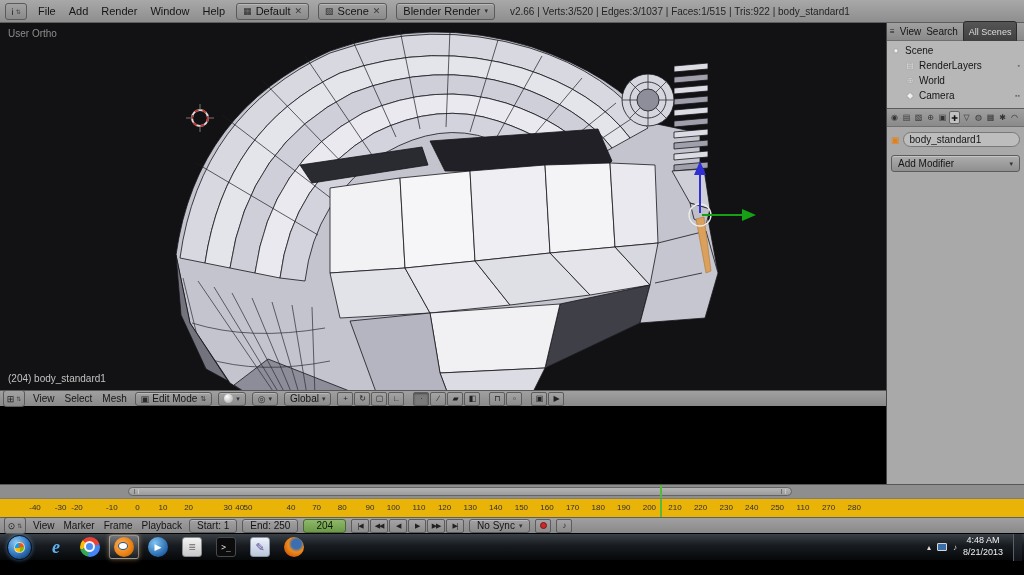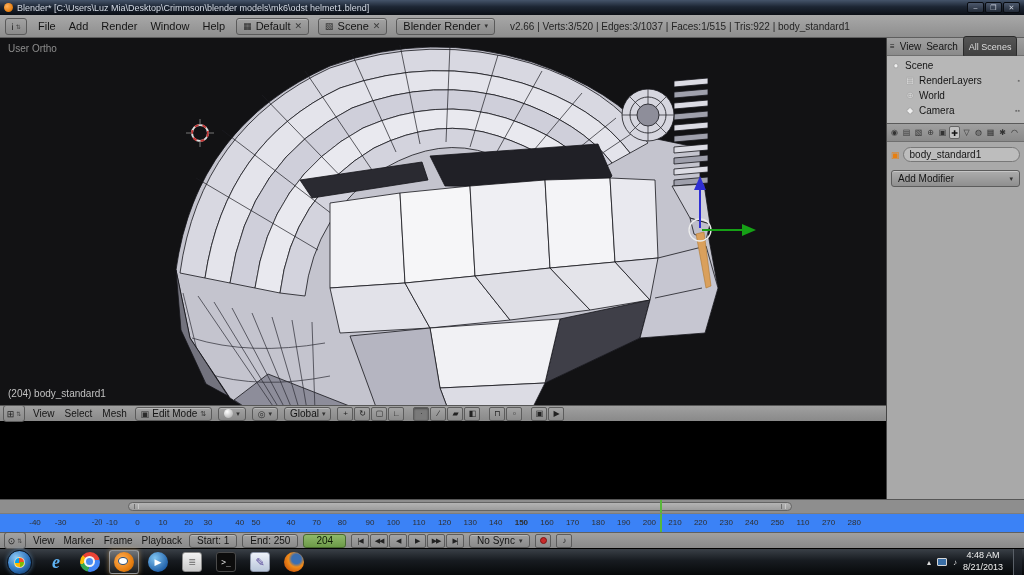--- a/index.html
+++ b/index.html
@@ -59,21 +59,21 @@
   .cube-ic{color:#e87f10;font-size:9px;}
   .obj-field{flex:1;display:flex;align-items:center;gap:3px;background:#bdbdbd;border:1px solid #787878;border-radius:8px;height:15px;padding:0 6px;font-size:10px;}
   .add-modifier{margin-top:8px;height:17px;background:linear-gradient(#adadad,#8f8f8f);border:1px solid #5c5c5c;border-radius:3px;display:flex;align-items:center;justify-content:space-between;padding:0 6px;font-size:10px;box-shadow:inset 0 1px 0 rgba(255,255,255,.3);}
   .add-modifier .warr{font-size:7px;color:#333;}
 
   
   .tl-scroll{height:14px;background:#8e8e8e;border-top:1px solid #565656;position:relative;}
   .tl-thumb{position:absolute;left:128px;width:664px;top:2px;height:9px;background:linear-gradient(#b4b4b4,#9c9c9c);border:1px solid #646464;border-radius:5px;}
   .tl-thumb::before,.tl-thumb::after{content:"";position:absolute;top:1px;bottom:1px;width:3px;border-left:1px solid #6d6d6d;border-right:1px solid #c8c8c8;}
   .tl-thumb::before{left:5px;} .tl-thumb::after{right:5px;}
-  .tl-ruler{height:19px;background:#3b82f6;border-top:1px solid #7d7d7d;position:relative;overflow:hidden;font-size:8px;color:#2f2f2f;}
+  .tl-ruler{height:19px;background:#eab308;border-top:1px solid #7d7d7d;position:relative;overflow:hidden;font-size:8px;color:#2f2f2f;}
   .tick{position:absolute;top:4px;transform:translateX(-50%);}
   .playhead{position:absolute;top:0;bottom:0;width:2px;background:#58b83a;}
   .tl-header{height:16px;background:linear-gradient(#a0a0a0,#898989);border-top:1px solid #606060;display:flex;align-items:center;gap:5px;padding:0 4px;font-size:10px;color:#151515;white-space:nowrap;}
   .tl-header .widget{height:14px;font-size:10px;padding:0 7px;}
   .frame-field{display:inline-flex;align-items:center;background:linear-gradient(#8fb86a,#6c9a48);border:1px solid #47682f;border-radius:3px;height:14px;padding:0 12px;font-size:10px;color:#0d1a06;}
   .iconbtn.pb{min-width:18px;font-size:7px;letter-spacing:-1px;}
   .rec{width:7px;height:7px;border-radius:50%;background:#c62a2a;border:1px solid #7e1414;}
 
   
   .taskbar{height:27px;background:linear-gradient(#3a4047,#171b20 45%,#060809);display:flex;align-items:center;gap:3px;padding:0 2px;border-top:1px solid #000;}
@@ -97,29 +97,20 @@
   .tray-glyph{font-size:8px;color:#dcdcdc;}
   .tray-net{width:10px;height:8px;border:1px solid #d6d6d6;border-radius:1px;background:#3a6ea5;}
   .clock{font-size:9px;line-height:1.3;text-align:center;color:#f0f0f0;padding-right:4px;}
   .showdesk{width:9px;height:27px;border-left:1px solid #5a6068;background:linear-gradient(#2c3138,#10141a);}
 </style>
 </head>
 <body>
 
 <div class="screen">
 
-  <div class="titlebar">
-    <span class="tb-ico"></span>
-    <span>Blender* [C:\Users\Luz Mia\Desktop\Crimmson\blender models\mk6\odst helmet1.blend]</span>
-    <div class="win-btns">
-      <div class="win-btn">–</div>
-      <div class="win-btn">❐</div>
-      <div class="win-btn">✕</div>
-    </div>
-  </div>
 
   <div class="bheader">
     <div class="ed-ico">
         <span>ℹ</span>
         <small>⇅</small>
       </div>
     <span class="menu">File</span>
     <span class="menu">Add</span>
     <span class="menu">Render</span>
     <span class="menu">Window</span>
@@ -370,38 +361,38 @@
 
   <div class="tl-scroll">
     <div class="tl-thumb"></div>
     <div class="playhead" style="left: 659.64px;"></div>
   </div>
 
   <div class="tl-ruler">
     <div class="playhead" style="left: 659.64px;"></div>
   <span class="tick" style="left: 35px;">-40</span>
       <span class="tick" style="left: 60.6px;">-30</span>
-      <span class="tick" style="left: 97px; font-family: Liberation Serif, serif;">-20</span>
+      <span class="tick" style="left: 77px;">-20</span>
       <span class="tick" style="left: 111.8px;">-10</span>
       <span class="tick" style="left: 137.4px;">0</span>
       <span class="tick" style="left: 163px;">10</span>
       <span class="tick" style="left: 188.6px;">20</span>
-      <span class="tick" style="left: 208px;">30</span>
+      <span class="tick" style="left: 228px;">30</span>
       <span class="tick" style="left: 239.8px;">40</span>
-      <span class="tick" style="left: 256px;">50</span>
+      <span class="tick" style="left: 248px;">50</span>
       <span class="tick" style="left: 291px;">40</span>
       <span class="tick" style="left: 316.6px;">70</span>
       <span class="tick" style="left: 342.2px;">80</span>
       <span class="tick" style="left: 370px;">90</span>
       <span class="tick" style="left: 393.4px;">100</span>
       <span class="tick" style="left: 419px;">110</span>
       <span class="tick" style="left: 444.6px;">120</span>
       <span class="tick" style="left: 470.2px;">130</span>
       <span class="tick" style="left: 495.8px;">140</span>
-      <span class="tick" style="left: 521.4px; font-weight: bold;">150</span>
+      <span class="tick" style="left: 521.4px;">150</span>
       <span class="tick" style="left: 547px;">160</span>
       <span class="tick" style="left: 572.6px;">170</span>
       <span class="tick" style="left: 598.2px;">180</span>
       <span class="tick" style="left: 623.8px;">190</span>
       <span class="tick" style="left: 649.4px;">200</span>
       <span class="tick" style="left: 675px;">210</span>
       <span class="tick" style="left: 700.6px;">220</span>
       <span class="tick" style="left: 726.2px;">230</span>
       <span class="tick" style="left: 751.8px;">240</span>
       <span class="tick" style="left: 777.4px;">250</span>

